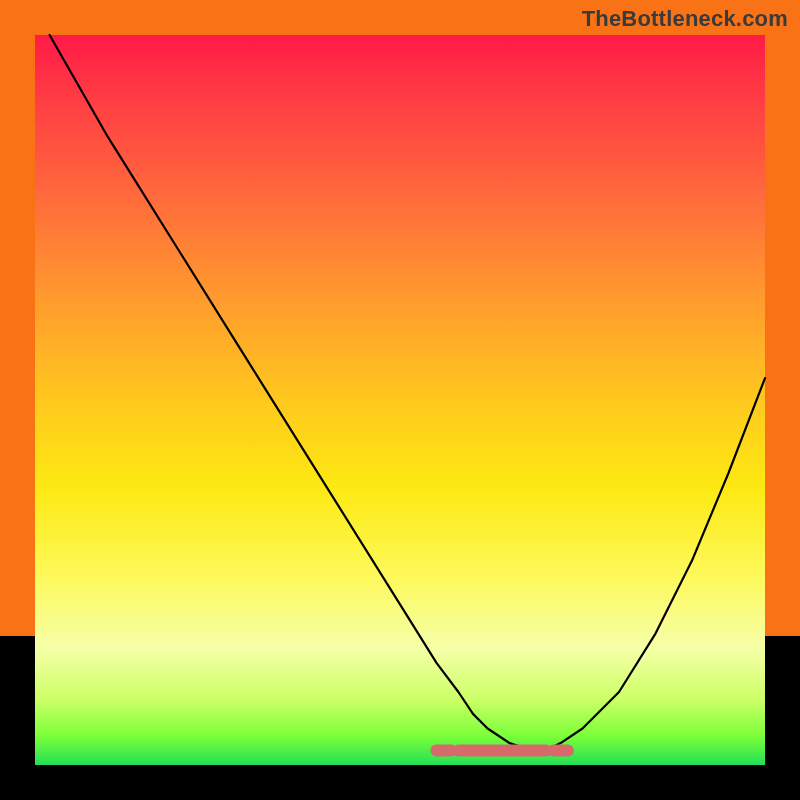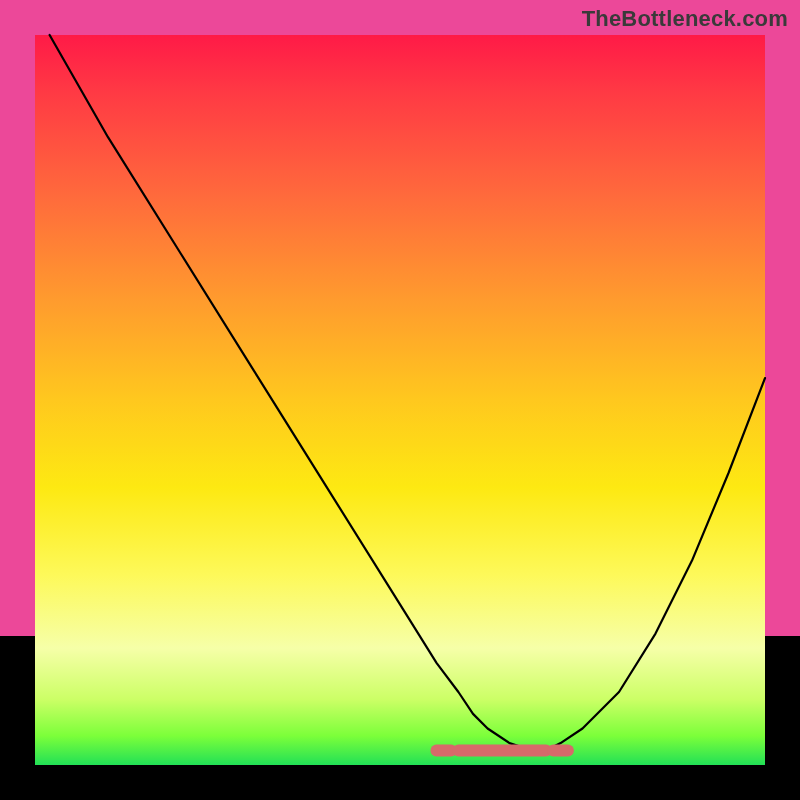--- a/index.html
+++ b/index.html
@@ -8,21 +8,21 @@
     width: 800px;
     height: 800px;
     background: #000;
     overflow: hidden;
     font-family: Arial, Helvetica, sans-serif;
   }
   .frame {
     position: relative;
     width: 800px;
     height: 636px;
-    background: #ec4899;
+    background: #f97316;
   }
   .plot-area {
     position: absolute;
     left: 35px;
     top: 35px;
     width: 730px;
     height: 730px;
     
     background: linear-gradient(to bottom,
       #ff1a47 0%,

